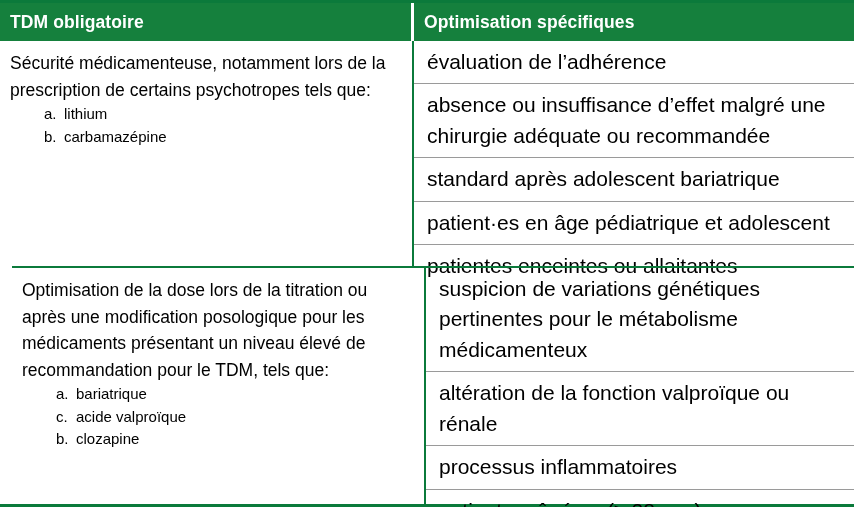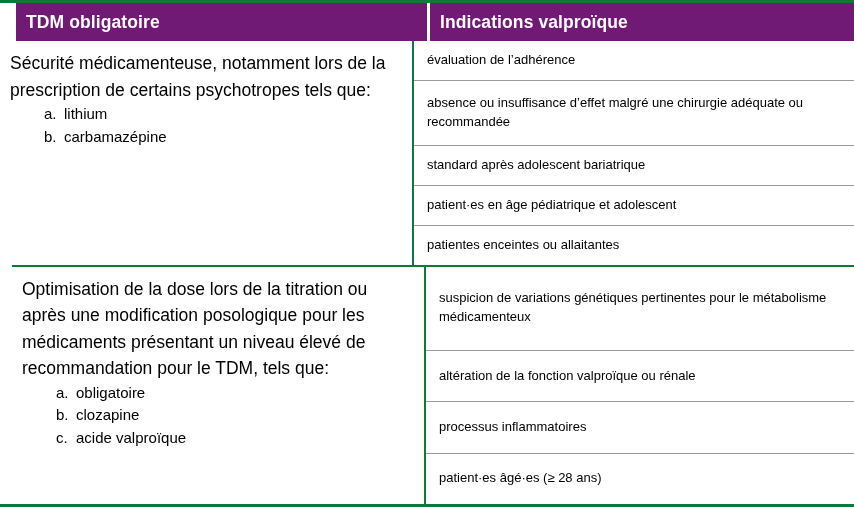--- a/index.html
+++ b/index.html
@@ -18,25 +18,24 @@
     width: 854px;
     height: 507px;
     box-sizing: border-box;
     border-top: 3px solid #0b7a3b;
     border-bottom: 3px solid #0b7a3b;
     display: flex;
     flex-direction: column;
   }
   .header-row {
     display: flex;
-    background: #701a75;
+    background: #15803d;
     color: #ffffff;
     height: 38px;
     flex: 0 0 38px;
-    margin-left: 16px;
   }
   .header-cell {
     display: flex;
     align-items: center;
     font-size: 17.5px;
     font-weight: bold;
     padding: 0 10px;
     box-sizing: border-box;
     letter-spacing: 0.1px;
   }
@@ -73,21 +72,21 @@
     line-height: 1.52;
   }
   .right-col {
     flex: 1 1 auto;
     display: flex;
     flex-direction: column;
   }
   .right-cell {
     box-sizing: border-box;
     padding: 6px 12px 6px 13px;
-    font-size: 13px;
+    font-size: 21px;
     line-height: 1.45;
     display: flex;
     align-items: center;
     flex: 1 1 auto;
     border-bottom: 1px solid #9a9a9a;
   }
   .right-cell.last {
     border-bottom: none;
   }
   .right-cell.two-line {
@@ -107,21 +106,21 @@
     width: 20px;
   }
 </style>
 </head>
 <body>
 
 <div class="table-wrap">
 
   <div class="header-row">
     <div class="header-cell col-left">TDM obligatoire</div>
-    <div class="header-cell col-right">Indications valproïque</div>
+    <div class="header-cell col-right">Optimisation spécifiques</div>
   </div>
 
   <div class="body-section sec-0">
     <div class="left-cell">
       <div>Sécurité médicamenteuse, notamment lors de la prescription de certains psychotropes tels que:</div>
       <ul class="list">
         <li><span class="marker">a.</span><span>lithium</span></li>
         <li><span class="marker">b.</span><span>carbamazépine</span></li>
       </ul>
     </div>
@@ -131,23 +130,23 @@
       <div class="right-cell">standard après adolescent bariatrique</div>
       <div class="right-cell">patient·es en âge pédiatrique et adolescent</div>
       <div class="right-cell last">patientes enceintes ou allaitantes</div>
     </div>
   </div>
 
   <div class="body-section sec-1">
     <div class="left-cell">
       <div>Optimisation de la dose lors de la titration ou après une modification posologique pour les médicaments présentant un niveau élevé de recommandation pour le TDM, tels que:</div>
       <ul class="list">
-        <li><span class="marker">a.</span><span>obligatoire</span></li>
+        <li><span class="marker">a.</span><span>bariatrique</span></li>
+        <li><span class="marker">c.</span><span>acide valproïque</span></li>
         <li><span class="marker">b.</span><span>clozapine</span></li>
-        <li><span class="marker">c.</span><span>acide valproïque</span></li>
       </ul>
     </div>
     <div class="right-col">
       <div class="right-cell two-line">suspicion de variations génétiques pertinentes pour le métabolisme médicamenteux</div>
       <div class="right-cell">altération de la fonction valproïque ou rénale</div>
       <div class="right-cell">processus inflammatoires</div>
       <div class="right-cell last">patient·es âgé·es (≥ 28 ans)</div>
     </div>
   </div>
 

